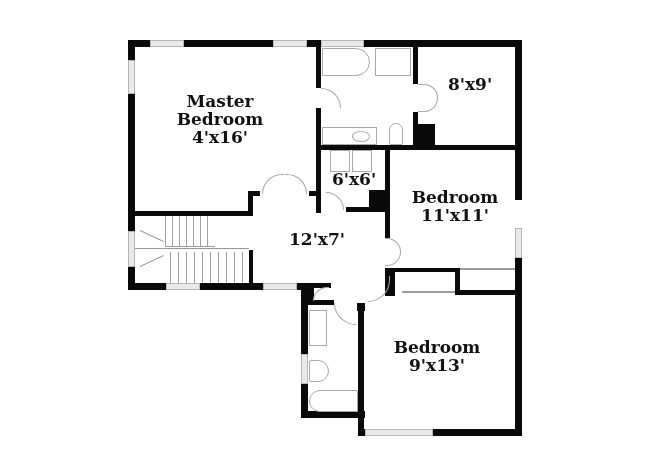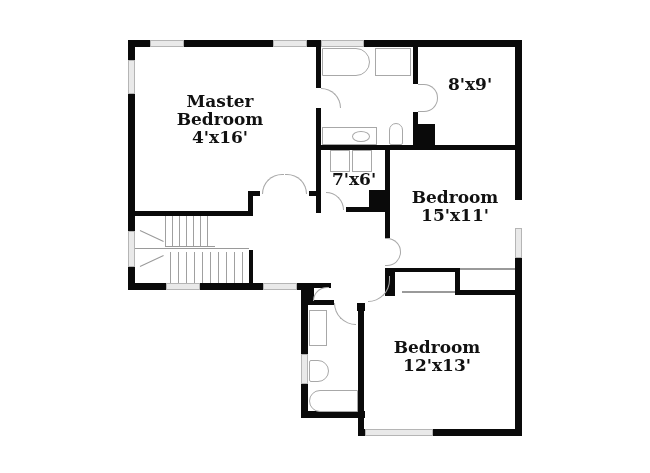--- a/index.html
+++ b/index.html
@@ -116,23 +116,26 @@
 
   <div class="label" style="left:160px;top:93px;width:120px;">
     <div>Master</div>
     <div>Bedroom</div>
     <div>4'x16'</div>
   </div>
   <div class="label" style="left:435px;top:76px;width:70px;">
     <div>8'x9'</div>
   </div>
   <div class="label" style="left:326px;top:171px;width:56px;">
-    <div>7'x6'</div>
+    <div>6'x6'</div>
   </div>
   <div class="label" style="left:400px;top:189px;width:110px;">
     <div>Bedroom</div>
-    <div>15'x11'</div>
+    <div>11'x11'</div>
+  </div>
+  <div class="label" style="left:282px;top:231px;width:70px;">
+    <div>12'x7'</div>
   </div>
   <div class="label" style="left:382px;top:339px;width:110px;">
     <div>Bedroom</div>
-    <div>12'x13'</div>
+    <div>9'x13'</div>
   </div>
 </div>
 
 </body></html>

